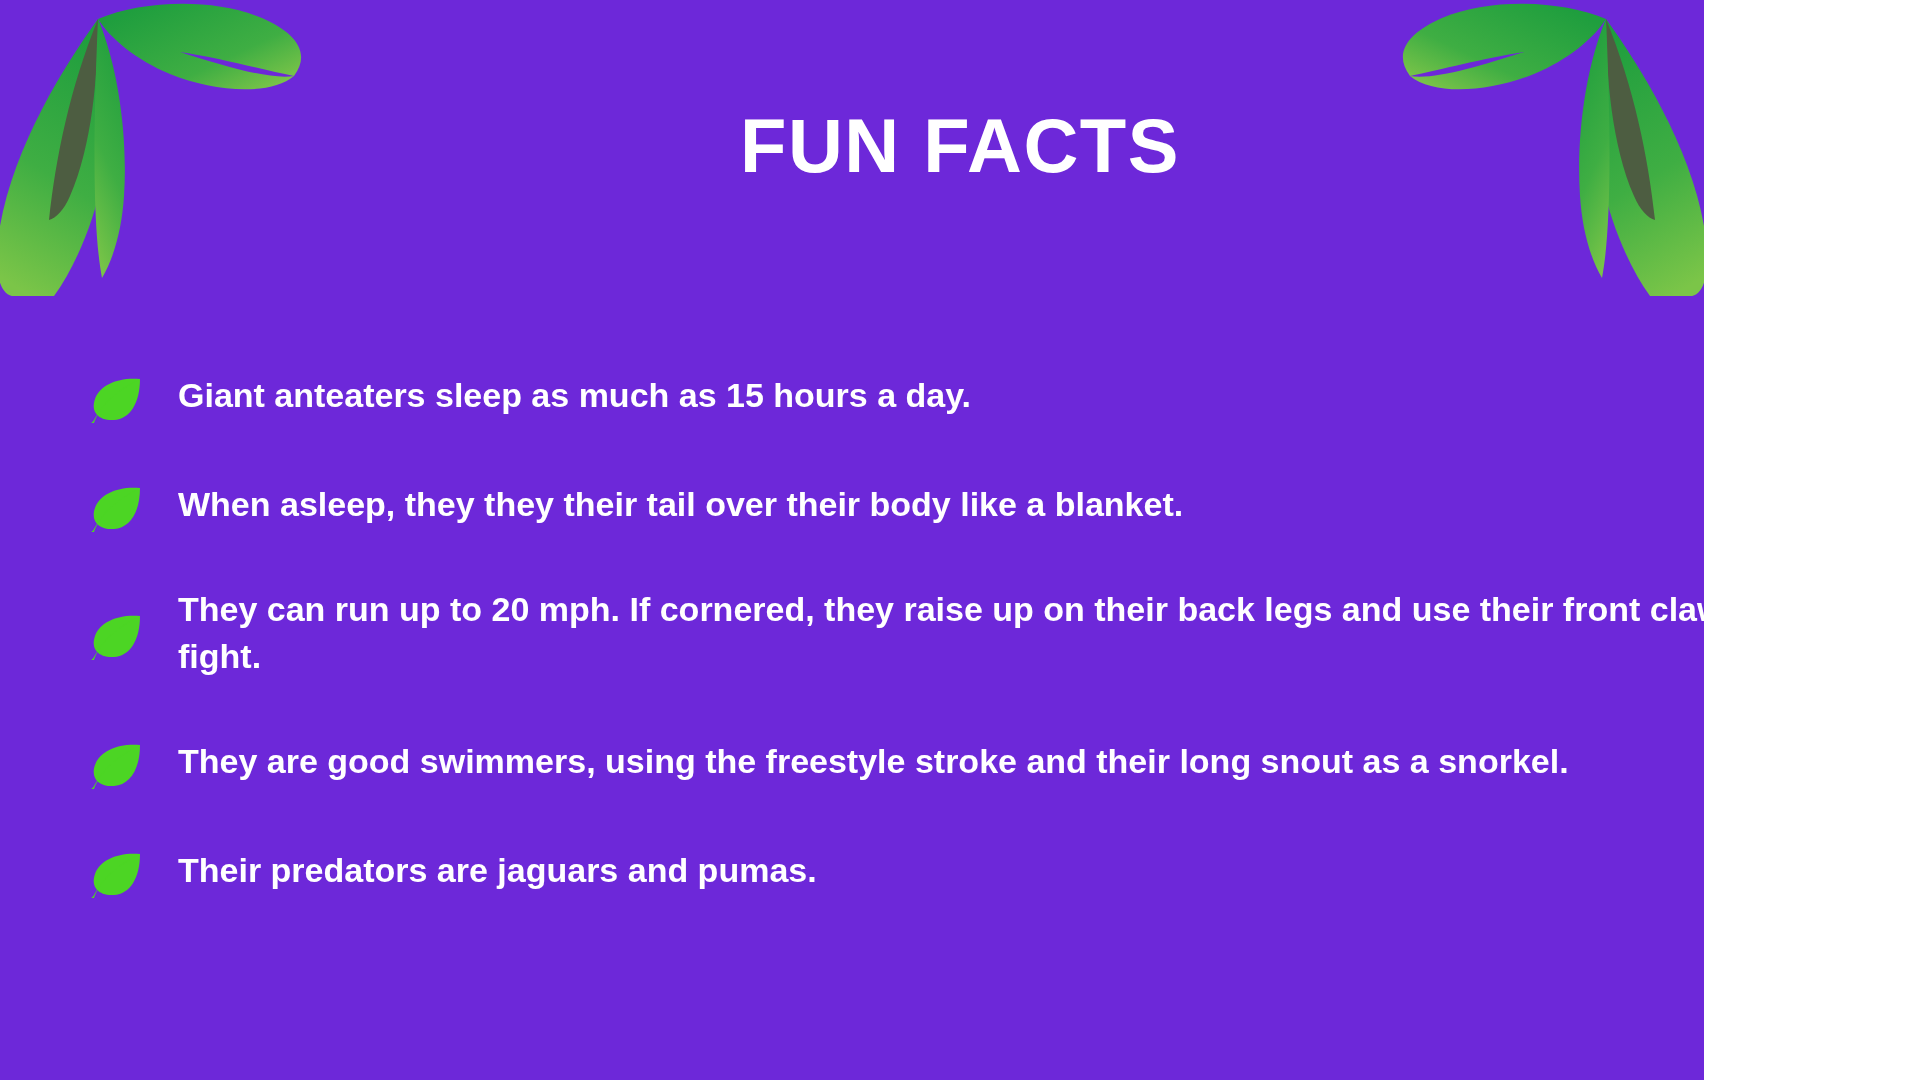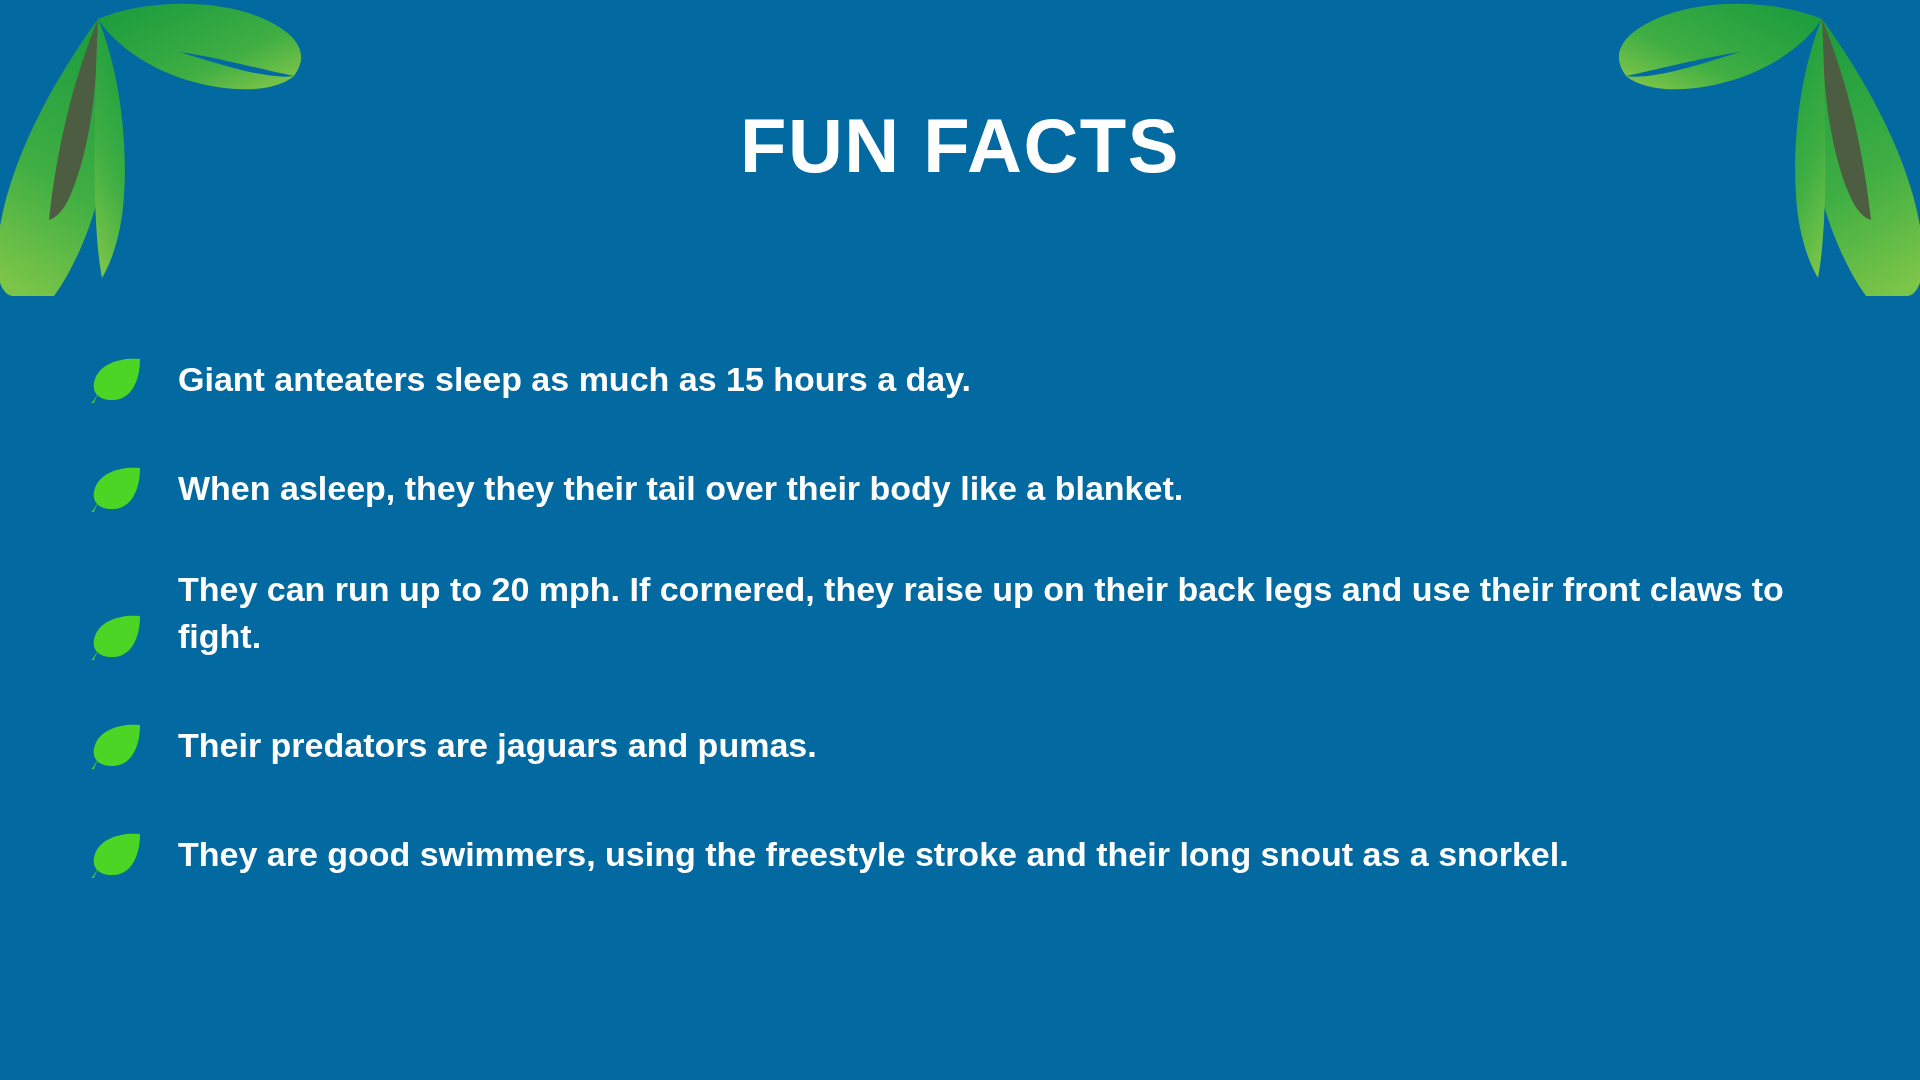--- a/index.html
+++ b/index.html
@@ -8,23 +8,23 @@
   }
   body {
     width: 1920px;
     height: 1080px;
     overflow: hidden;
     font-family: "Liberation Sans", sans-serif;
   }
 
   #slide {
     position: relative;
-    width: 1920px;
+    width: 1704px;
     height: 1080px;
-    background: #0369a1;
+    background: #6d28d9;
     overflow: hidden;
   }
 
   
   .corner-ornament {
     position: absolute;
     width: 330px;
     height: 300px;
     pointer-events: none;
   }
@@ -50,22 +50,23 @@
 
   
   #facts {
     position: absolute;
     top: 348px;
     left: 88px;
     width: 1760px;
   }
   .fact-item {
     display: flex;
-    align-items: flex-end;
+    align-items: center;
     margin-bottom: 54px;
+    margin-top: 20px;
   }
   .fact-item:last-child { margin-bottom: 0; }
 
   .bullet-leaf {
     flex: 0 0 auto;
     width: 56px;
     height: 50px;
     margin-top: 5px;
     margin-right: 34px;
   }
@@ -166,27 +167,27 @@
       <span class="fact-text">They can run up to 20 mph. If cornered, they raise up on their back legs and use their front claws to fight.</span>
     </div>
 
     <div class="fact-item">
       <span class="bullet-leaf">
         <svg viewBox="0 0 56 50" xmlns="http://www.w3.org/2000/svg">
           <path d="M52 6 C 30 4, 12 12, 7 26 C 2 40, 12 48, 26 47 C 42 46, 52 30, 52 6 Z" fill="#4CD524"></path>
           <path d="M52 6 C 34 14, 18 26, 9 42 C 6 47, 4 50, 3 50 L 6 50 C 10 38, 22 22, 52 6 Z" fill="#4CD524"></path>
         </svg>
       </span>
-      <span class="fact-text">Their predators are jaguars and pumas.</span>
+      <span class="fact-text">They are good swimmers, using the freestyle stroke and their long snout as a snorkel.</span>
     </div>
 
     <div class="fact-item">
       <span class="bullet-leaf">
         <svg viewBox="0 0 56 50" xmlns="http://www.w3.org/2000/svg">
           <path d="M52 6 C 30 4, 12 12, 7 26 C 2 40, 12 48, 26 47 C 42 46, 52 30, 52 6 Z" fill="#4CD524"></path>
           <path d="M52 6 C 34 14, 18 26, 9 42 C 6 47, 4 50, 3 50 L 6 50 C 10 38, 22 22, 52 6 Z" fill="#4CD524"></path>
         </svg>
       </span>
-      <span class="fact-text">They are good swimmers, using the freestyle stroke and their long snout as a snorkel.</span>
+      <span class="fact-text">Their predators are jaguars and pumas.</span>
     </div>
 
   </div>
 </div>
 
 </body></html>

